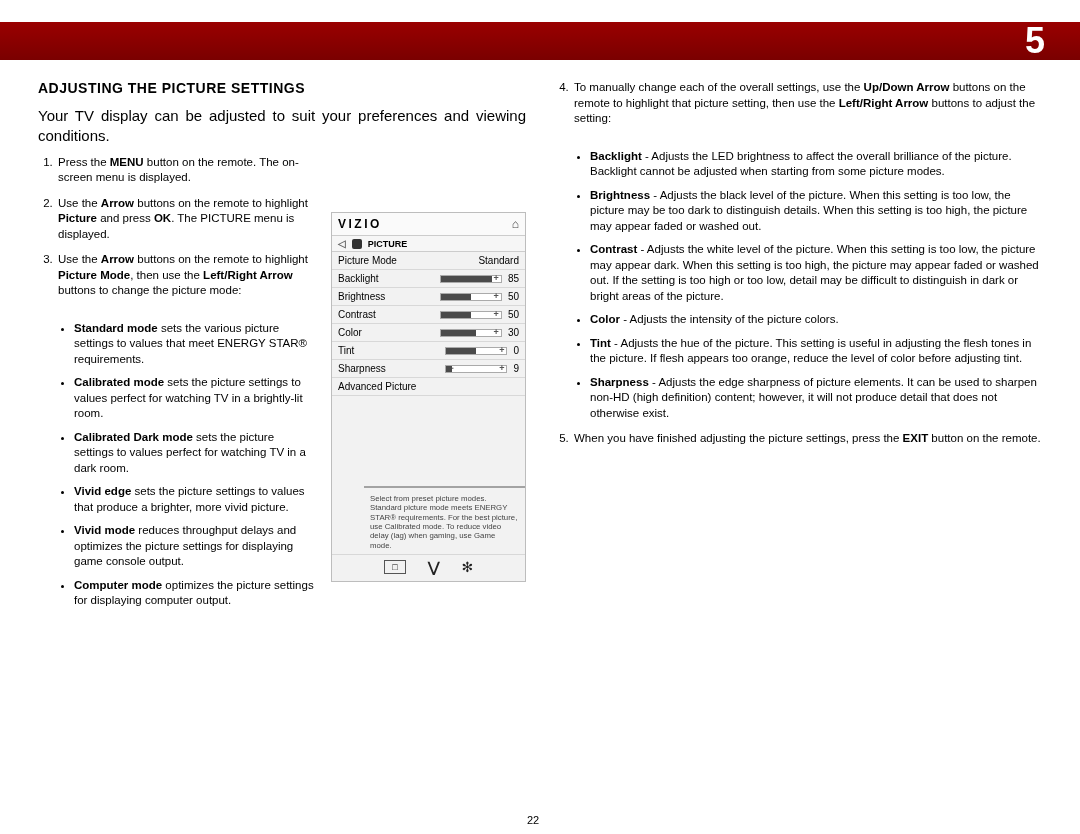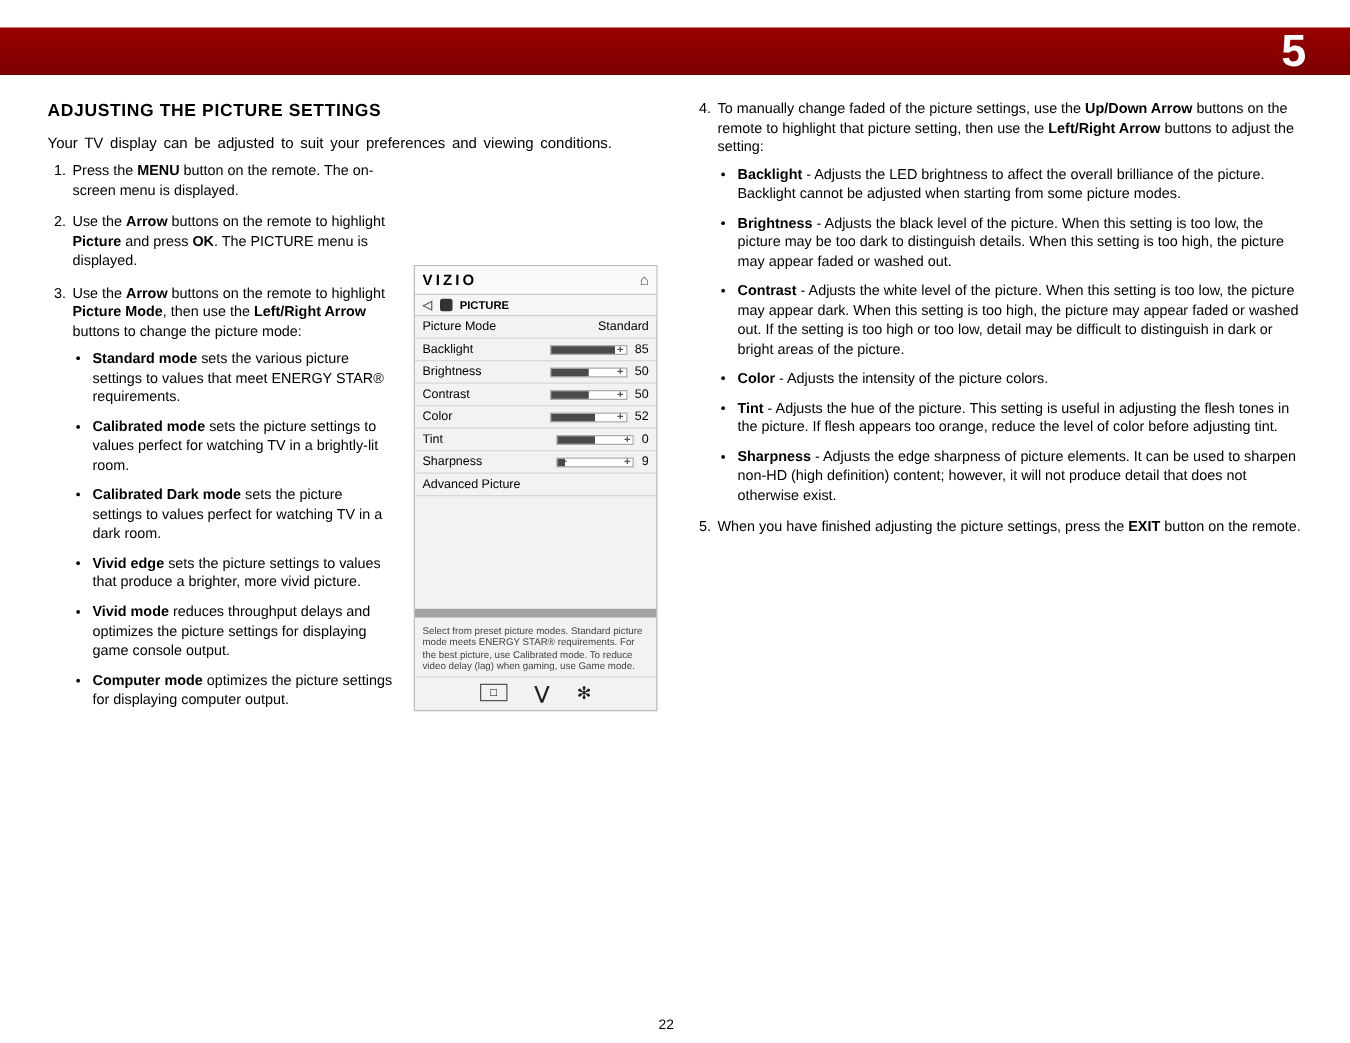--- a/index.html
+++ b/index.html
@@ -25,25 +25,25 @@
   .page-body {
     position: absolute; top: 80px; left: 38px; right: 38px; bottom: 30px;
     display: flex; gap: 28px;
   }
   .col { width: 50%; }
   .left-col { position: relative; }
   h2.section {
     font-size: 14px; font-weight: 800; letter-spacing: 0.5px;
     margin-bottom: 10px; text-transform: uppercase;
   }
-  .intro { font-size: 12px; line-height: 1.35; margin-bottom: 8px; text-align: justify; word-spacing:2px;}
+  .intro { font-size: 15px; line-height: 1.35; margin-bottom: 8px; text-align: justify; word-spacing:2px;}
   .lead { font-size: 11.5px; margin-bottom: 8px; }
   ol.steps { list-style: decimal; padding-left: 18px; }
   ol.steps > li { font-size: 11.5px; line-height: 1.35; margin-bottom: 10px; padding-left: 2px; }
-  ul.bullets { list-style: disc; padding-left: 16px; margin-top: 6px; }
+  ul.bullets { list-style: disc; padding-left: 16px; margin-top: 22px; }
   ul.bullets > li { margin-bottom: 8px; font-size: 11.5px; line-height: 1.35; }
   b { font-weight: 700; }
   .narrow-steps > li { max-width: 260px; }
 
   
   .osd {
     position: absolute; top: 132px; right: 0px;
     width: 195px; background: #f2f2f2; border: 1px solid #bdbdbd;
     font-family: Arial, sans-serif;
   }
@@ -70,21 +70,21 @@
     position:relative; width:62px; height:8px; background:#fff; border:1px solid #aaa;
   }
   .slider::before, .slider::after{
     position:absolute; top:-2px; color:#555; font-size:9px; font-weight:700;
   }
   .slider::before{ content:"−"; left:2px; top:-3px;}
   .slider::after{ content:"+"; right:2px; top:-3px;}
   .slider-fill{ position:absolute; left:0; top:0; bottom:0; background:#4a4a4a; }
   .osd-hint {
     padding: 6px 6px 4px; font-size: 7.8px; line-height:1.2; color:#444;
-    border-top:7px solid #a3a3a3; margin-top: 90px;
+    border-top:2px solid #a3a3a3; margin-top: 90px; margin-left: 32px;
   }
   .osd-nav {
     display:flex; justify-content:center; gap:22px; align-items:center;
     padding:4px 6px 6px; border-top:1px solid #d8d8d8;
   }
   .nav-item { width:22px; height:14px; border:1px solid #555; display:flex; align-items:center; justify-content:center; font-size:9px;}
   .nav-mid { border:none; font-size:14px; font-weight:700; color:#222;}
   .nav-gear { border:none; font-size:14px; color:#222;}
 
   .right-col ol.steps { counter-reset: none; }
@@ -168,21 +168,21 @@
             </span>
             <span>50</span>
           </span>
       </div>
       <div class="osd-row">
         <span>Color</span>
         <span class="slider-cell">
             <span class="slider">
               <span class="slider-fill" style="width:59%"></span>
             </span>
-            <span>52</span>
+            <span>30</span>
           </span>
       </div>
       <div class="osd-row">
         <span>Tint</span>
         <span class="slider-cell">
             <span class="slider">
               <span class="slider-fill" style="width:50%"></span>
             </span>
             <span>0</span>
           </span>
@@ -205,21 +205,21 @@
         <span class="nav-item">□</span>
         <span class="nav-mid">⋁</span>
         <span class="nav-gear">✻</span>
       </div>
     </div>
   </div>
 
   <div class="col right-col">
     <ol class="steps" start="4">
       <li>
-        <span>To manually change faded of the picture settings, use the </span><b>Up/Down Arrow</b><span> buttons on the remote to highlight that picture setting, then use the </span><b>Left/Right Arrow</b><span> buttons to adjust the setting:</span>
+        <span>To manually change each of the overall settings, use the </span><b>Up/Down Arrow</b><span> buttons on the remote to highlight that picture setting, then use the </span><b>Left/Right Arrow</b><span> buttons to adjust the setting:</span>
         <ul class="bullets">
           <li><b>Backlight</b><span> - Adjusts the LED brightness to affect the overall brilliance of the picture. Backlight cannot be adjusted when starting from some picture modes.</span></li>
           <li><b>Brightness</b><span> - Adjusts the black level of the picture. When this setting is too low, the picture may be too dark to distinguish details. When this setting is too high, the picture may appear faded or washed out.</span></li>
           <li><b>Contrast</b><span> - Adjusts the white level of the picture. When this setting is too low, the picture may appear dark. When this setting is too high, the picture may appear faded or washed out. If the setting is too high or too low, detail may be difficult to distinguish in dark or bright areas of the picture.</span></li>
           <li><b>Color</b><span> - Adjusts the intensity of the picture colors.</span></li>
           <li><b>Tint</b><span> - Adjusts the hue of the picture. This setting is useful in adjusting the flesh tones in the picture. If flesh appears too orange, reduce the level of color before adjusting tint.</span></li>
           <li><b>Sharpness</b><span> - Adjusts the edge sharpness of picture elements. It can be used to sharpen non-HD (high definition) content; however, it will not produce detail that does not otherwise exist.</span></li>
         </ul>
       </li>
       <li>

